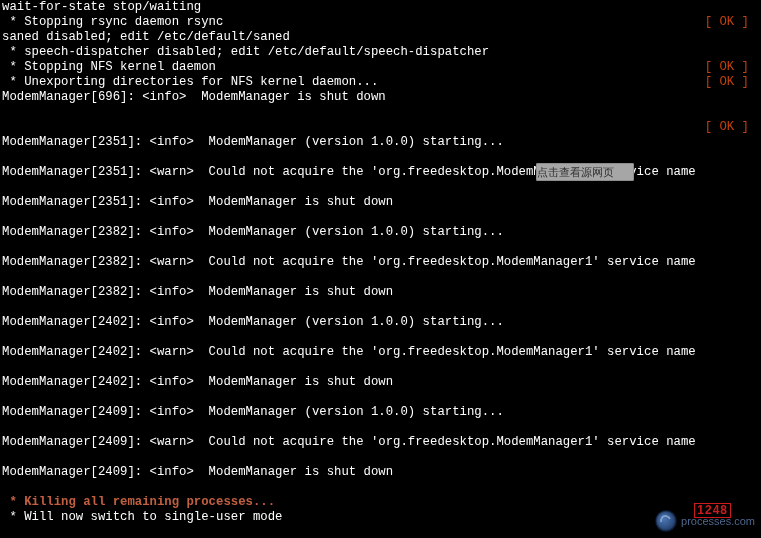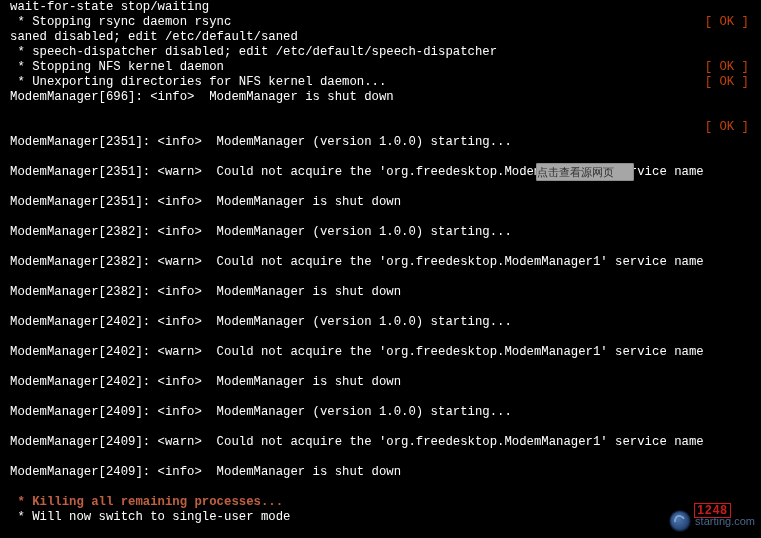--- a/index.html
+++ b/index.html
@@ -18,21 +18,21 @@
     width:761px;
     padding:0 2px;
     box-sizing:border-box;
     white-space:pre;
   }
   .line{
     display:flex;
     justify-content:space-between;
     height:15px;
   }
-  .l{overflow:hidden;margin-left:8px;}
+  .l{overflow:hidden;}
   .r{padding-right:10px;}
   .ok{color:#c2410c;}
   .red{color:#c06040;font-weight:bold;font-family:Liberation Mono, monospace;}
 
   
   .overlay{
     position:absolute;
     top:163px;
     left:536px;
     width:96px;
@@ -99,14 +99,14 @@
 <body>
 
 <div class="term" id="term"><div class="line"><span class="l">wait-for-state stop/waiting</span><span class="r ok"></span></div><div class="line"><span class="l"> * Stopping rsync daemon rsync</span><span class="r ok">[ OK ]</span></div><div class="line"><span class="l">saned disabled; edit /etc/default/saned</span><span class="r ok"></span></div><div class="line"><span class="l"> * speech-dispatcher disabled; edit /etc/default/speech-dispatcher</span><span class="r ok"></span></div><div class="line"><span class="l"> * Stopping NFS kernel daemon</span><span class="r ok">[ OK ]</span></div><div class="line"><span class="l"> * Unexporting directories for NFS kernel daemon...</span><span class="r ok">[ OK ]</span></div><div class="line"><span class="l">ModemManager[696]: &lt;info&gt;  ModemManager is shut down</span><span class="r ok"></span></div><div class="line"><span class="l"></span><span class="r ok"></span></div><div class="line"><span class="l"></span><span class="r ok">[ OK ]</span></div><div class="line"><span class="l">ModemManager[2351]: &lt;info&gt;  ModemManager (version 1.0.0) starting...</span><span class="r ok"></span></div><div class="line"><span class="l"></span><span class="r ok"></span></div><div class="line"><span class="l">ModemManager[2351]: &lt;warn&gt;  Could not acquire the 'org.freedesktop.ModemManager1' service name</span><span class="r ok"></span></div><div class="line"><span class="l"></span><span class="r ok"></span></div><div class="line"><span class="l">ModemManager[2351]: &lt;info&gt;  ModemManager is shut down</span><span class="r ok"></span></div><div class="line"><span class="l"></span><span class="r ok"></span></div><div class="line"><span class="l">ModemManager[2382]: &lt;info&gt;  ModemManager (version 1.0.0) starting...</span><span class="r ok"></span></div><div class="line"><span class="l"></span><span class="r ok"></span></div><div class="line"><span class="l">ModemManager[2382]: &lt;warn&gt;  Could not acquire the 'org.freedesktop.ModemManager1' service name</span><span class="r ok"></span></div><div class="line"><span class="l"></span><span class="r ok"></span></div><div class="line"><span class="l">ModemManager[2382]: &lt;info&gt;  ModemManager is shut down</span><span class="r ok"></span></div><div class="line"><span class="l"></span><span class="r ok"></span></div><div class="line"><span class="l">ModemManager[2402]: &lt;info&gt;  ModemManager (version 1.0.0) starting...</span><span class="r ok"></span></div><div class="line"><span class="l"></span><span class="r ok"></span></div><div class="line"><span class="l">ModemManager[2402]: &lt;warn&gt;  Could not acquire the 'org.freedesktop.ModemManager1' service name</span><span class="r ok"></span></div><div class="line"><span class="l"></span><span class="r ok"></span></div><div class="line"><span class="l">ModemManager[2402]: &lt;info&gt;  ModemManager is shut down</span><span class="r ok"></span></div><div class="line"><span class="l"></span><span class="r ok"></span></div><div class="line"><span class="l">ModemManager[2409]: &lt;info&gt;  ModemManager (version 1.0.0) starting...</span><span class="r ok"></span></div><div class="line"><span class="l"></span><span class="r ok"></span></div><div class="line"><span class="l">ModemManager[2409]: &lt;warn&gt;  Could not acquire the 'org.freedesktop.ModemManager1' service name</span><span class="r ok"></span></div><div class="line"><span class="l"></span><span class="r ok"></span></div><div class="line"><span class="l">ModemManager[2409]: &lt;info&gt;  ModemManager is shut down</span><span class="r ok"></span></div><div class="line"><span class="l"></span><span class="r ok"></span></div><div class="line"><span class="l red"> * Killing all remaining processes...</span><span class="r ok"></span></div><div class="line"><span class="l"> * Will now switch to single-user mode</span><span class="r ok"></span></div></div>
 
 <div class="overlay">点击查看源网页</div>
 
 <div class="stamp">1248</div>
 
 <div class="badge">
   <span class="logo"></span>
-  <span>starting.com</span>
+  <span>processes.com</span>
 </div>
 
 </body></html>

